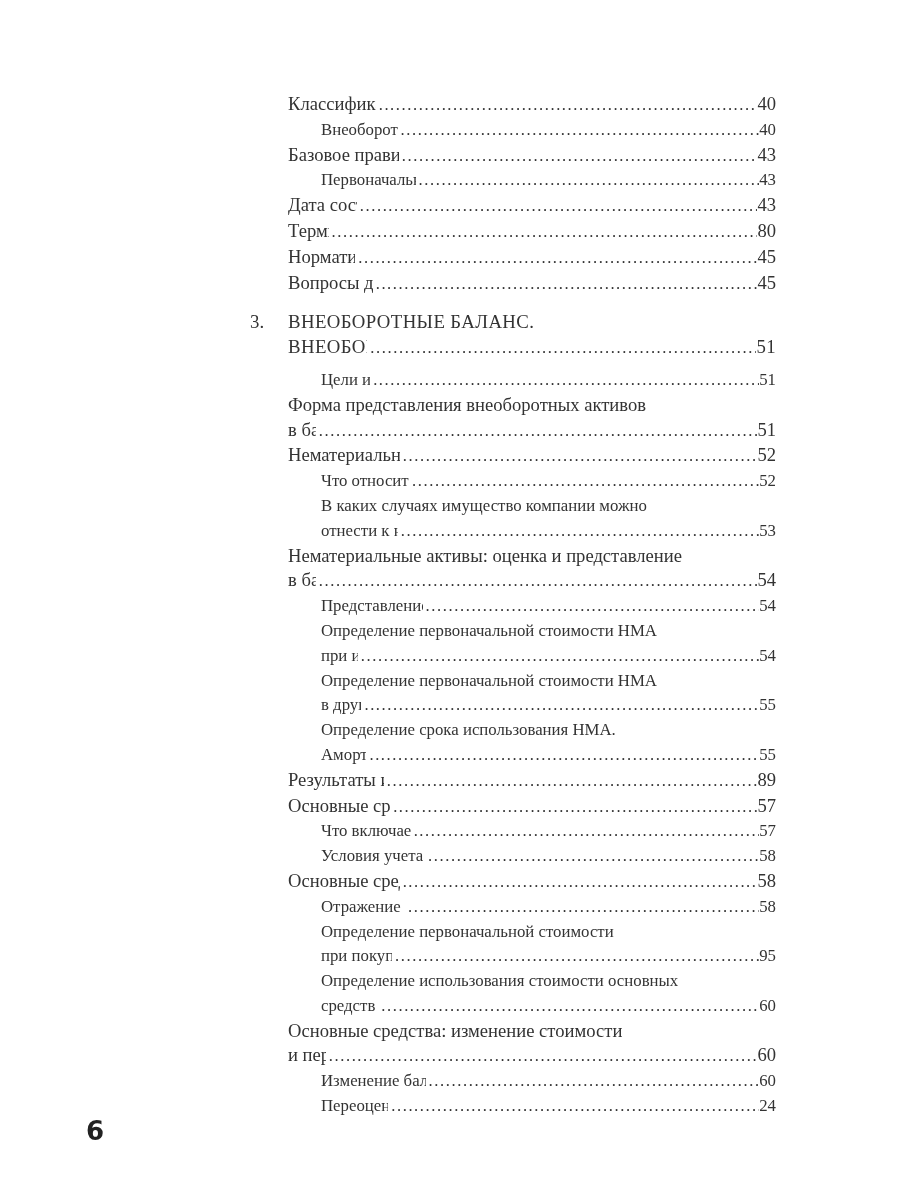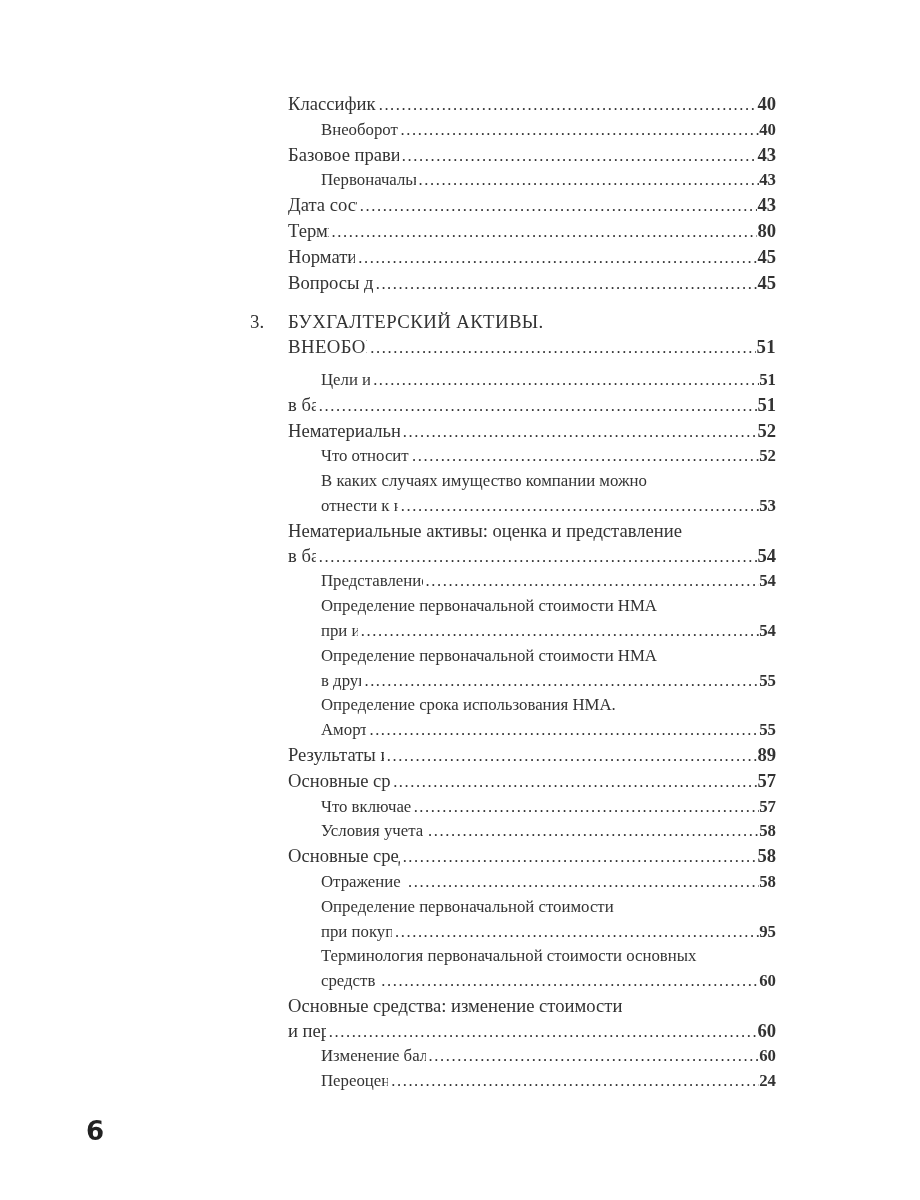--- a/index.html
+++ b/index.html
@@ -68,21 +68,20 @@
     white-space: nowrap;
     margin-left: 3px;
     font-size: 16.5px;
   }
   .leader::after {
     content: "................................................................................................................................................................................................................";
     letter-spacing: 1.6px;
   }
   .pg {
     flex: 0 0 auto;
-    font-weight: bold;
   }
   .folio {
     position: absolute;
     left: 86px;
     top: 1118px;
     line-height: 1;
     font-family: "DejaVu Sans", "Liberation Sans", sans-serif;
     font-size: 26px;
     font-weight: 600;
     color: #222222;
@@ -144,35 +143,36 @@
       </div>
       <div class="entry main">
         <div class="line last">
           <span class="txt">Вопросы для обсуждения, задачи</span>
           <span class="leader"></span>
           <span class="pg">45</span>
         </div>
       </div>
       <div class="entry chapter">
         <span class="chapter-num">3.</span>
-        <div class="line"><span class="txt">БУХГАЛТЕРСКИЙ АКТИВЫ.</span></div>
+        <div class="line"><span class="txt">ВНЕОБОРОТНЫЕ БАЛАНС.</span></div>
         <div class="line last">
           <span class="txt">ВНЕОБОРОТНЫЕ АКТИВЫ</span>
           <span class="leader"></span>
           <span class="pg">51</span>
         </div>
       </div>
       <div class="entry sub">
         <div class="line last">
           <span class="txt">Цели изучения главы</span>
           <span class="leader"></span>
           <span class="pg">51</span>
         </div>
       </div>
       <div class="entry main">
+        <div class="line"><span class="txt">Форма представления внеоборотных активов</span></div>
         <div class="line last">
           <span class="txt">в балансе</span>
           <span class="leader"></span>
           <span class="pg">51</span>
         </div>
       </div>
       <div class="entry main">
         <div class="line last">
           <span class="txt">Нематериальные активы: определение и состав</span>
           <span class="leader"></span>
@@ -277,21 +277,21 @@
       </div>
       <div class="entry sub">
         <div class="line"><span class="txt">Определение первоначальной стоимости</span></div>
         <div class="line last">
           <span class="txt">при покупке основного средства</span>
           <span class="leader"></span>
           <span class="pg">95</span>
         </div>
       </div>
       <div class="entry sub">
-        <div class="line"><span class="txt">Терминология первоначальной стоимости основных</span></div>
+        <div class="line"><span class="txt">Определение использования стоимости основных</span></div>
         <div class="line last">
           <span class="txt">средств в других случаях</span>
           <span class="leader"></span>
           <span class="pg">60</span>
         </div>
       </div>
       <div class="entry main">
         <div class="line"><span class="txt">Основные средства: изменение стоимости</span></div>
         <div class="line last">
           <span class="txt">и переоценка</span>

